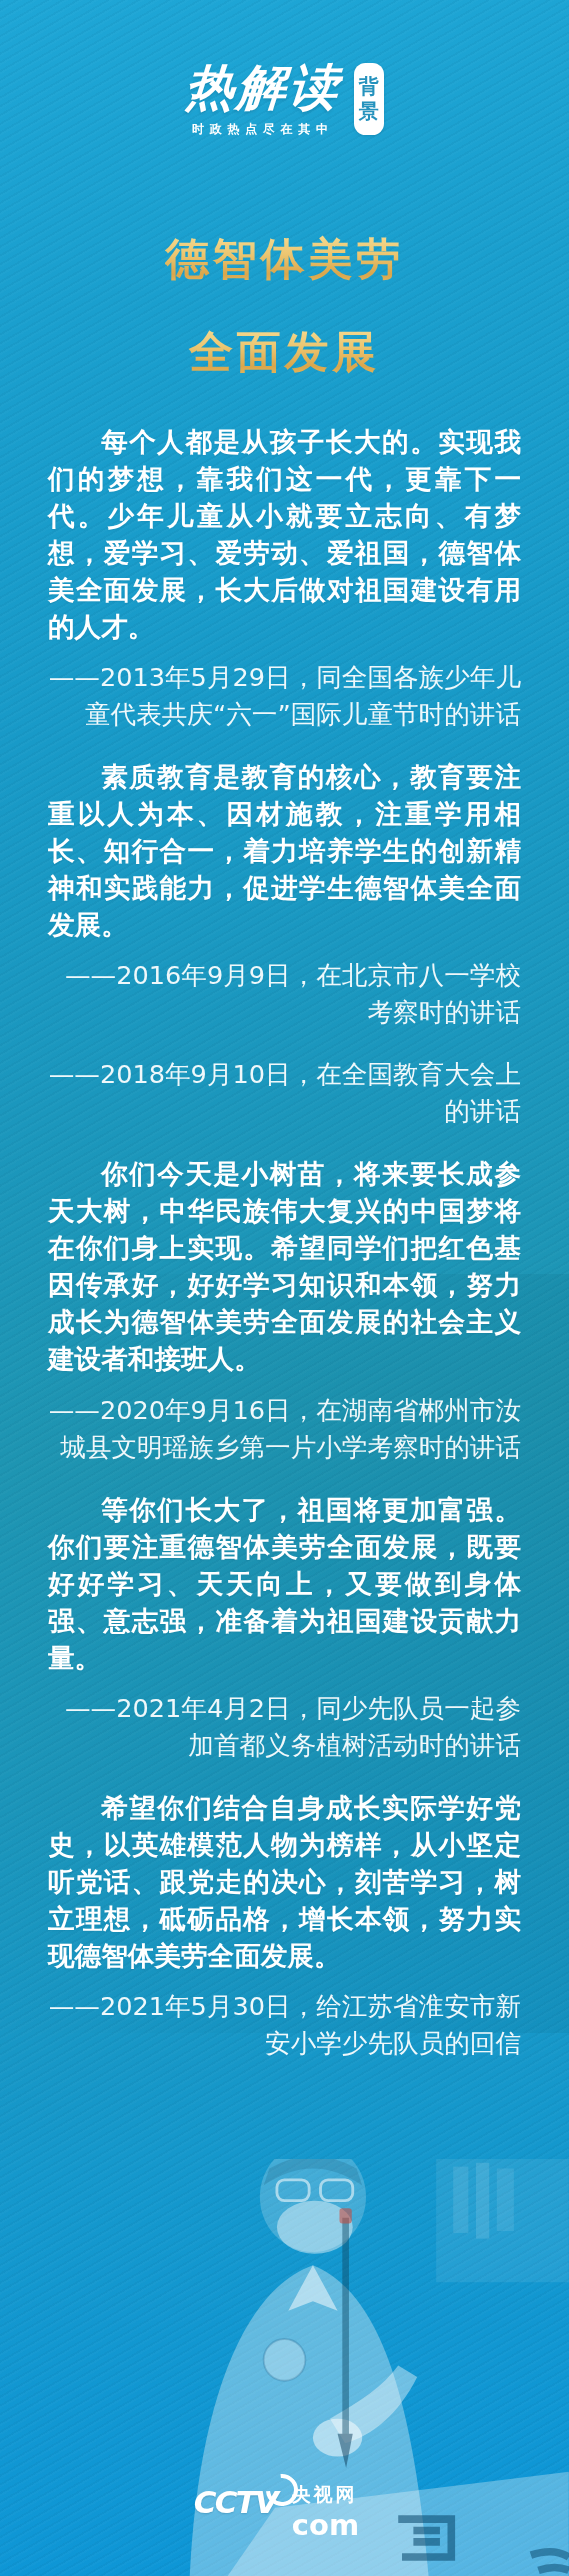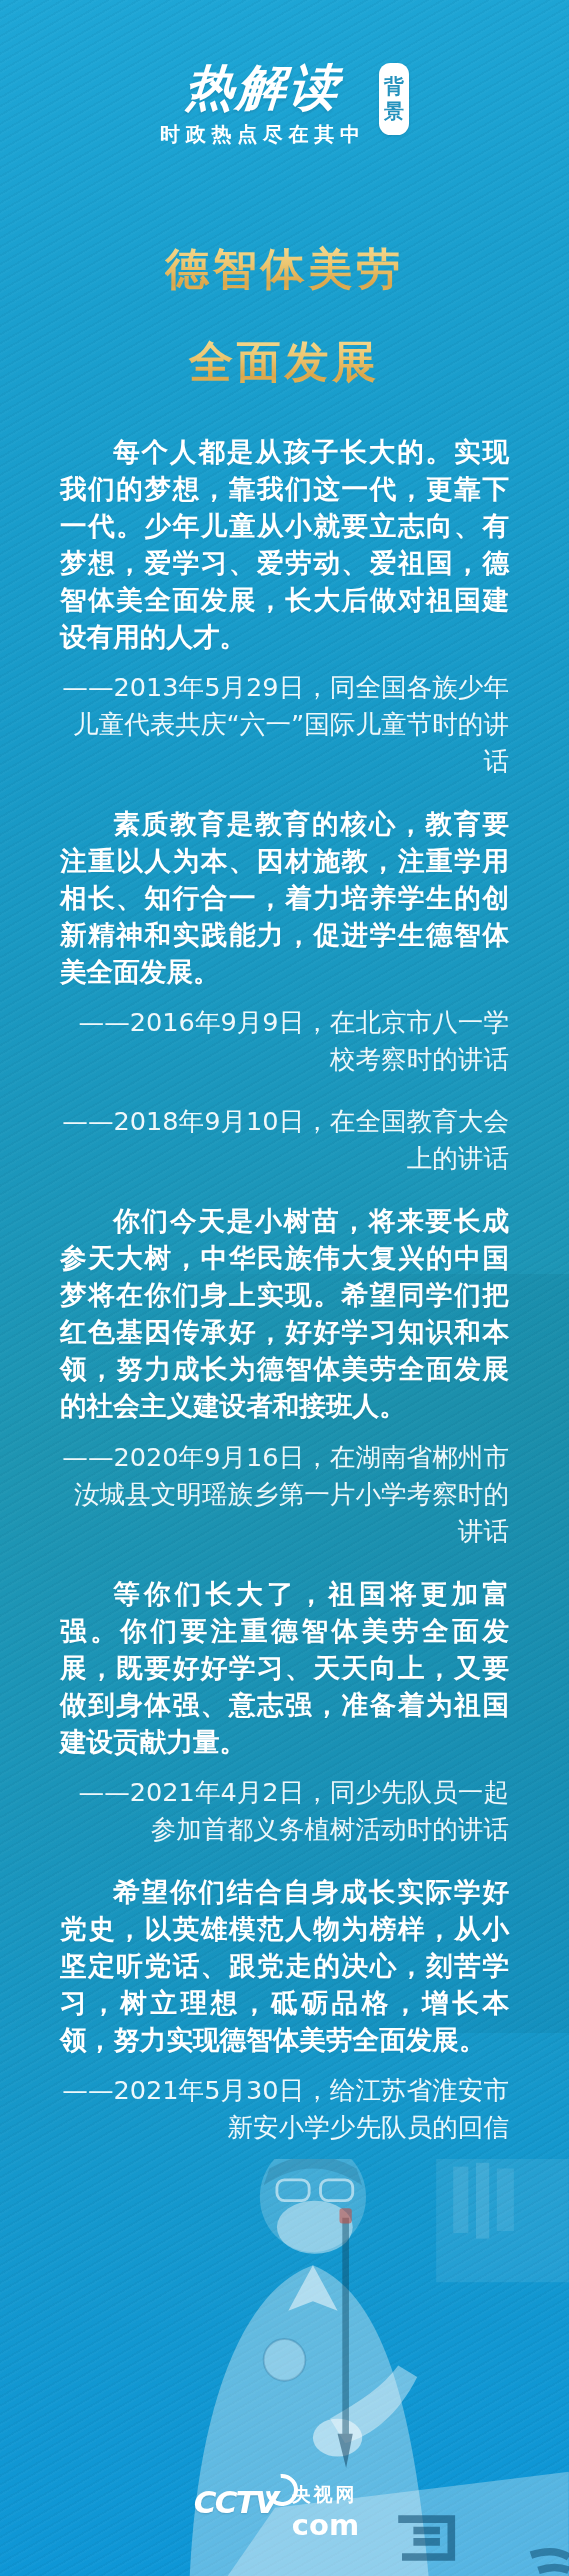--- a/index.html
+++ b/index.html
@@ -35,21 +35,21 @@
     display:flex; justify-content:center; align-items:flex-start; gap:13.3px;
   }
   .logo-wrap { text-align:center; }
   .logo-main {
     color:#fff; font-size:49px; font-weight:bold; font-style:italic;
     letter-spacing:2.8px; transform:skewX(-4deg);
     text-shadow:0 1.9px 2.8px rgba(0,60,90,0.18);
     line-height:1.1; white-space:nowrap;
   }
   .logo-sub {
-    margin-top:6.6px; color:#fff; font-size:20px; font-weight:bold;
+    margin-top:6.6px; color:#fff; font-size:12px; font-weight:bold;
     letter-spacing:5.7px; white-space:nowrap;
   }
   .badge {
     margin-top:1.9px;
     width:30px; min-height:72px; background:#ffffff; border-radius:11.4px;
     display:flex; flex-direction:column; align-items:center; justify-content:center;
     gap:1.9px; padding:6.6px 0;
     box-shadow:0 0.9px 2.8px rgba(0,60,90,0.2);
   }
   .badge span { color:#2492bd; font-size:20px; font-weight:bold; line-height:1.15; }
@@ -62,21 +62,21 @@
     background:linear-gradient(180deg,#f3d88e 5%,#ecc671 40%,#d9a64c 80%,#e4b85e 100%);
     -webkit-background-clip:text; background-clip:text;
     -webkit-text-fill-color:transparent;
     text-shadow:none;
     display:inline-block;
     margin-top:43px;
   }
   .title .tl2 { display:block; }
 
   
-  .content { margin-top:47px; padding:0 60px; }
+  .content { margin-top:47px; padding:0 48px; }
   .quote {
     color:#ffffff; font-weight:bold;
     font-size:26.6px; line-height:37px;
     text-align:justify; text-indent:2em;
     margin-bottom:14.2px;
     text-shadow:0 0.9px 1.9px rgba(0,60,90,0.10);
   }
   .source {
     color:rgba(255,255,255,0.93); font-weight:normal;
     font-size:25.6px; line-height:37px;

